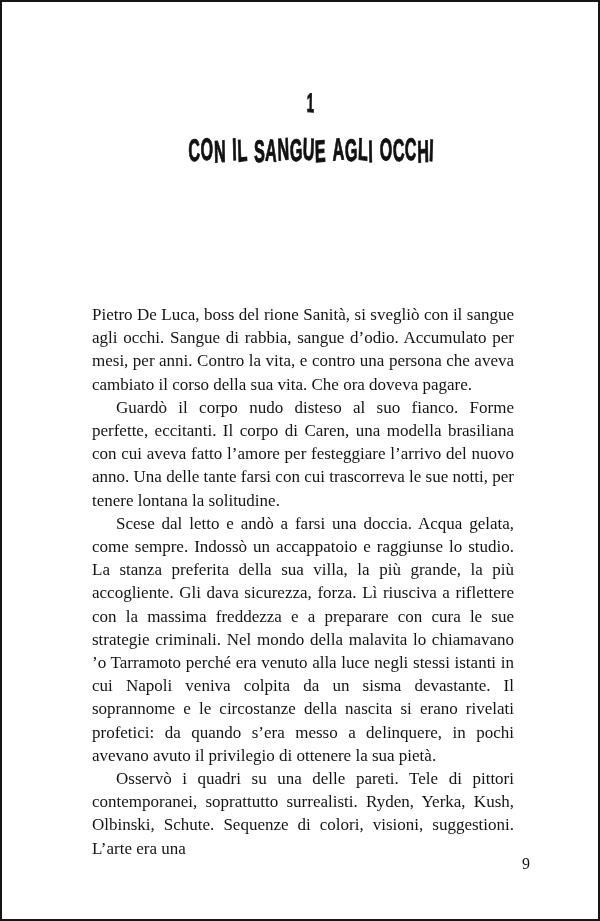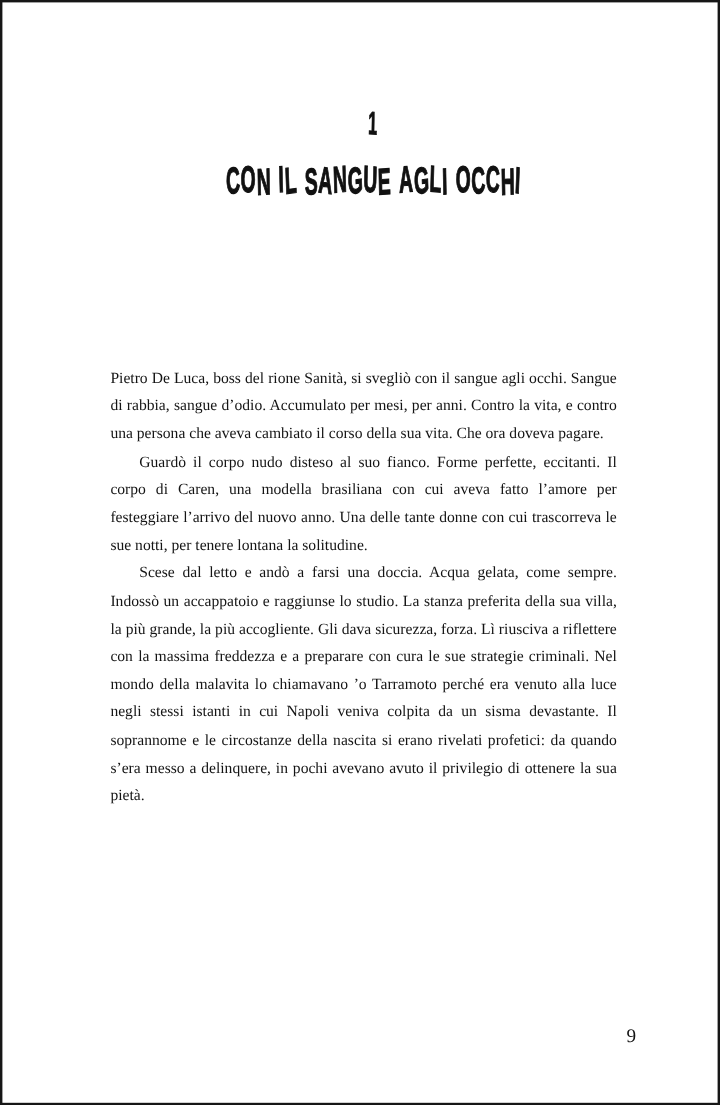--- a/index.html
+++ b/index.html
@@ -72,21 +72,21 @@
   .hchar:nth-child(5n)   { transform: rotate(-3deg) translateY(-1px); }
   .hspace { display: inline-block; width: 0.4em; }
 
   
   .body-text {
     position: absolute;
     left: 90px;
     top: 301px;
     width: 422px;
     font-family: "Liberation Serif", serif;
-    font-size: 13px;
+    font-size: 17px;
     line-height: 23.2px;
     color: #141414;
     text-align: justify;
     hyphens: auto;
     -webkit-hyphens: auto;
   }
   .body-text p {
     margin: 0;
     text-indent: 24px;
   }
@@ -117,19 +117,20 @@
   <div class="chapter-number-wrap">
     <span class="chapter-number">1</span>
   </div>
 
   <div class="chapter-title-wrap">
     <h1 class="chapter-title"><span class="hchar">C</span><span class="hchar">O</span><span class="hchar">N</span><span class="hspace"></span><span class="hchar">I</span><span class="hchar">L</span><span class="hspace"></span><span class="hchar">S</span><span class="hchar">A</span><span class="hchar">N</span><span class="hchar">G</span><span class="hchar">U</span><span class="hchar">E</span><span class="hspace"></span><span class="hchar">A</span><span class="hchar">G</span><span class="hchar">L</span><span class="hchar">I</span><span class="hspace"></span><span class="hchar">O</span><span class="hchar">C</span><span class="hchar">C</span><span class="hchar">H</span><span class="hchar">I</span></h1>
   </div>
 
   <div class="body-text">
     <p class="opening">Pietro De Luca, boss del rione Sanità, si svegliò con il sangue agli occhi. Sangue di rabbia, sangue d’odio. Accumulato per mesi, per anni. Contro la vita, e contro una persona che aveva cambiato il corso della sua vita. Che ora doveva pagare.</p>
-    <p>Guardò il corpo nudo disteso al suo fianco. Forme perfette, eccitanti. Il corpo di Caren, una modella brasiliana con cui aveva fatto l’amore per festeggiare l’arrivo del nuovo anno. Una delle tante donne con cui trascorreva le sue notti, per tenere lontana la solitudine.</p>
+    <p>Guardò il corpo nudo disteso al suo fianco. Forme perfette, eccitanti. Il corpo di Caren, una modella brasiliana con cui aveva fatto l’amore per festeggiare l’arrivo del nuovo anno. Una delle tante farsi con cui trascorreva le sue notti, per tenere lontana la solitudine.</p>
     <p><span>Scese dal letto e andò a farsi una doccia. Acqua gelata, come sempre. Indossò un accappatoio e raggiunse lo studio. La stanza preferita della sua villa, la più grande, la più accogliente. Gli dava sicurezza, forza. Lì riusciva a riflettere con la massima freddezza e a preparare con cura le sue strategie criminali. Nel mondo della malavita lo chiamavano </span><span class="nickname">’o Tarramoto</span><span> perché era venuto alla luce negli stessi istanti in cui Napoli veniva colpita da un sisma devastante. Il soprannome e le circostanze della nascita si erano rivelati profetici: da quando s’era messo a delinquere, in pochi avevano avuto il privilegio di ottenere la sua pietà.</span></p>
+    <p>Osservò i quadri su una delle pareti. Tele di pittori contemporanei, soprattutto surrealisti. Ryden, Yerka, Kush, Olbinski, Schute. Sequenze di colori, visioni, suggestioni. L’arte era una</p>
   </div>
 
   <div class="folio">9</div>
 
 </div>
 
 </body></html>

